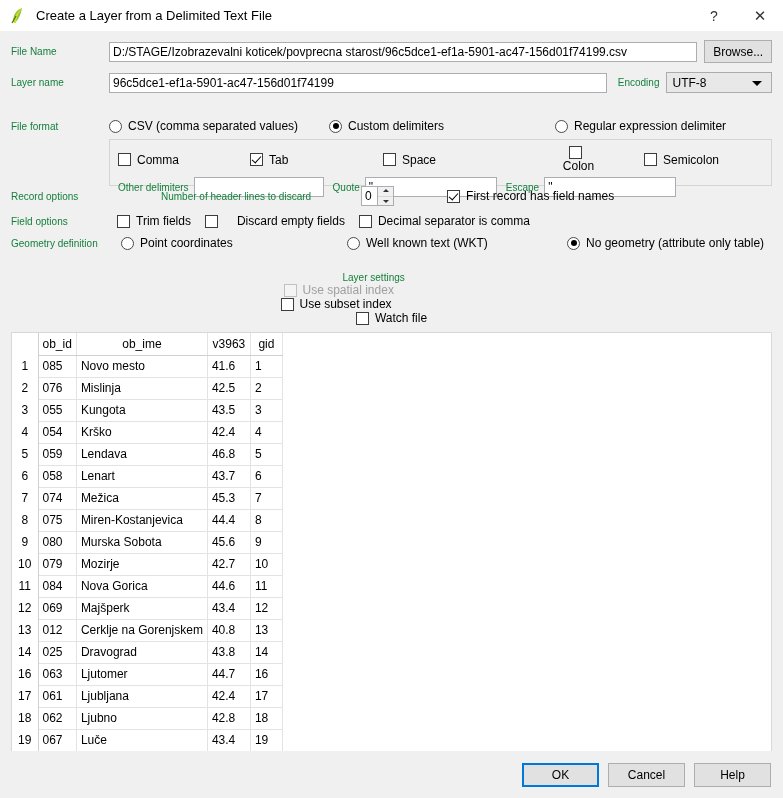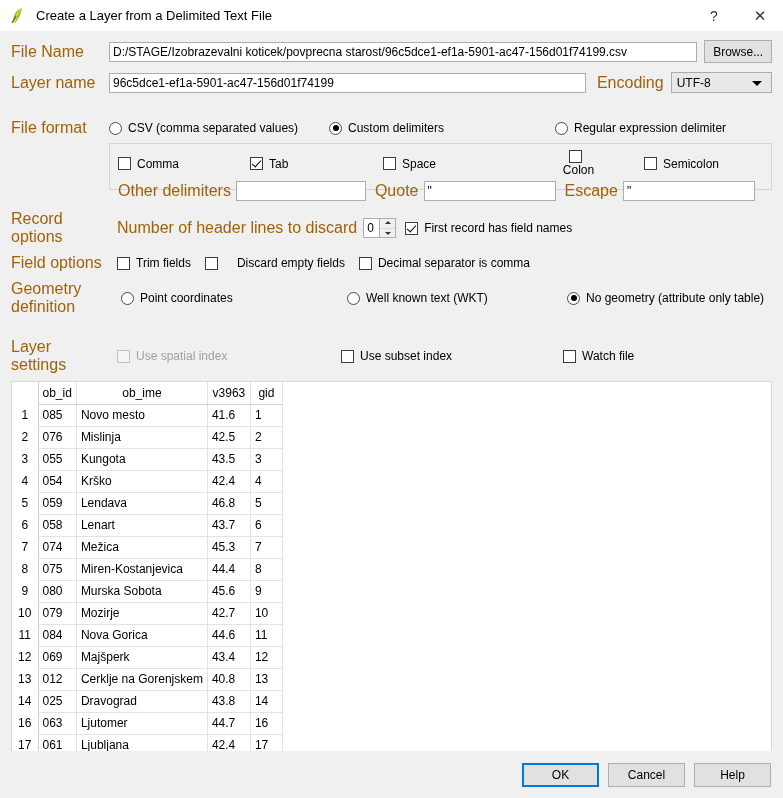--- a/index.html
+++ b/index.html
@@ -20,21 +20,21 @@
   }
   .tb-icon{width:18px;height:18px;margin-left:9px;margin-right:9px;position:relative;flex:none;}
   .tb-title{font-size:13px;color:#000;}
   .tb-btns{position:absolute;right:0;top:0;height:31px;display:flex;}
   .tb-btn{width:46px;height:31px;display:flex;align-items:center;justify-content:center;
           font-size:14px;color:#333;}
   .tb-btn.close{font-size:15px;}
   
   .dlg{padding:0 11px;}
   .row{display:flex;align-items:center;margin-top:9px;}
-  .lbl{font-size:16px;color:#a16207;}
+  .lbl{font-size:10px;color:#15803d;}
   .lbl-col{width:98px;flex:none;}
   input.txt{
     font-family:"Liberation Sans", sans-serif;font-size:12px;
     border:1px solid #abadb3;background:#fff;color:#000;
     height:20px;box-sizing:border-box;padding:1px 3px;outline:none;
   }
   .btn{
     font-family:"Liberation Sans", sans-serif;font-size:12px;
     border:1px solid #adadad;background:#e1e1e1;color:#000;
     height:23px;box-sizing:border-box;cursor:default;
@@ -208,21 +208,21 @@
     <div style="display:flex;align-items:center;margin-top:4px;">
       <span class="lbl">Other delimiters</span>
       <input class="txt" style="width: 130px; margin-left: 5px;" value="">
       <span class="lbl" style="margin-left:9px;">Quote</span>
       <input class="txt" style="width: 132px; margin-left: 5px;" value="&quot;">
       <span class="lbl" style="margin-left:9px;">Escape</span>
       <input class="txt" style="width: 132px; margin-left: 5px;" value="&quot;">
     </div>
   </div>
 
-  <div class="row" style="margin-top:20px;">
+  <div class="row" style="margin-top:0;gap:44px;">
     <span class="lbl lbl-col">Record options</span>
     <span class="lbl" style="margin-left:8px;">Number of header lines to discard</span>
     <span class="spin" style="margin-left:6px;">
       <span class="v">0</span>
       <span class="btns">
           <div></div>
           <div></div>
         </span>
     </span>
     <span class="chk on" style="margin-left:9px;">
@@ -256,21 +256,21 @@
     <span class="rad" style="width:220px;">
       <span class="dot"></span>
       <span>Well known text (WKT)</span>
     </span>
     <span class="rad on">
       <span class="dot"></span>
       <span>No geometry (attribute only table)</span>
     </span>
   </div>
 
-  <div class="row" style="margin-top:22px;">
+  <div class="row" style="margin-top:22px;flex-direction:column;">
     <span class="lbl lbl-col">Layer settings</span>
     <span class="chk dis" style="margin-left:8px;width:224px;">
       <span class="box"></span>
       <span class="ctxt">Use spatial index</span>
     </span>
     <span class="chk" style="width:222px;">
       <span class="box"></span>
       <span class="ctxt">Use subset index</span>
     </span>
     <span class="chk">

